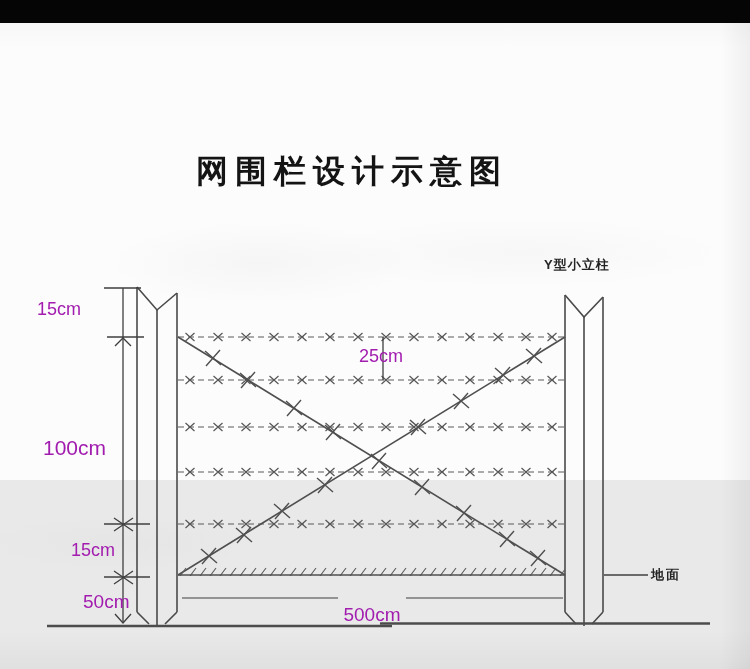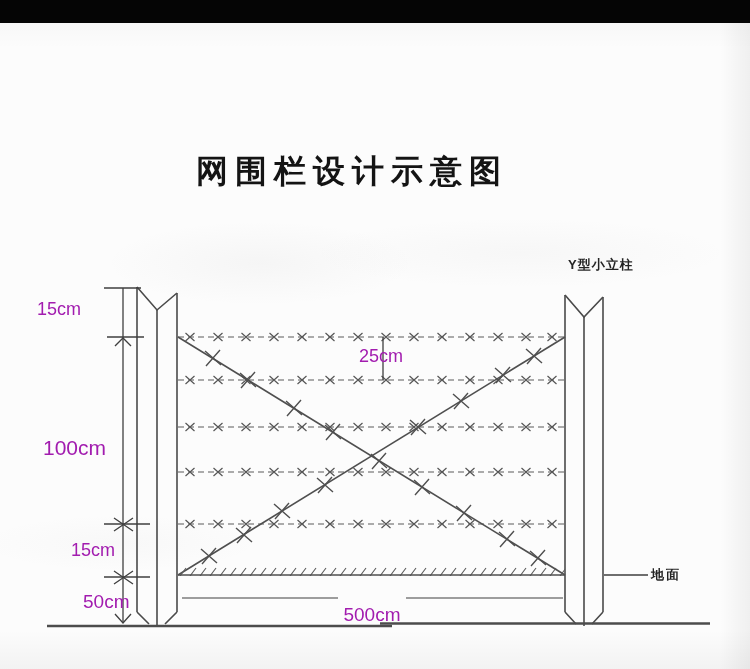--- a/index.html
+++ b/index.html
@@ -1,38 +1,38 @@
 <!DOCTYPE html>
 <html><head>
 <meta charset="utf-8">
 <style>
   html,body{margin:0;padding:0;}
   body{width:750px;height:669px;overflow:hidden;background:#e9e9e9;}
-  .page{position:relative;width:750px;height:669px;background:#fcfcfc;
+  .page{position:relative;width:750px;height:480px;background:#fcfcfc;
         font-family:"Liberation Sans", sans-serif;}
   .scan-band-top{position:absolute;left:0;top:0;width:750px;height:23px;background:#050505;}
   .paper-texture{position:absolute;left:0;top:23px;width:750px;height:646px;
         background:
           radial-gradient(ellipse 220px 60px at 260px 240px, rgba(120,120,120,0.05), rgba(0,0,0,0) 70%),
           radial-gradient(ellipse 300px 50px at 520px 230px, rgba(120,120,120,0.04), rgba(0,0,0,0) 70%),
           radial-gradient(ellipse 200px 40px at 120px 520px, rgba(120,120,120,0.03), rgba(0,0,0,0) 70%),
           linear-gradient(to right, rgba(0,0,0,0) 96%, rgba(0,0,0,0.05) 100%),
           linear-gradient(to bottom, rgba(0,0,0,0.02) 0%, rgba(0,0,0,0) 4%, rgba(0,0,0,0) 94%, rgba(0,0,0,0.04) 100%);
         pointer-events:none;}
   .title{position:absolute;left:352px;top:150px;transform:translateX(-50%);
         font-family:"Liberation Serif", serif;font-weight:bold;font-size:32px;
         letter-spacing:7px;color:#141414;white-space:nowrap;}
   .dim-label{position:absolute;color:#a21caf;white-space:nowrap;}
   .lbl-15top{left:37px;top:299px;font-size:18px;}
   .lbl-25{left:381px;top:346px;transform:translateX(-50%);font-size:18px;}
   .lbl-100{left:43px;top:436px;font-size:21px;}
   .lbl-15bot{left:71px;top:540px;font-size:18px;}
   .lbl-50{left:52px;top:591px;font-size:19px;margin-left:31px;}
   .lbl-500{left:372px;top:588px;transform:translateX(-50%);font-size:19px;margin-top:16px;}
-  .lbl-post{left:568px;top:256px;font-size:13px;font-weight:bold;letter-spacing:1px;color:#242424;}
+  .lbl-post{left:544px;top:256px;font-size:13px;font-weight:bold;letter-spacing:1px;color:#242424;}
   .lbl-ground{left:651px;top:566px;font-size:13px;font-weight:bold;letter-spacing:2px;color:#242424;}
   svg{position:absolute;left:0;top:0;}
 </style>
 </head>
 <body>
 
 <div class="page">
   <div class="scan-band-top"></div>
   <div class="paper-texture"></div>
 

